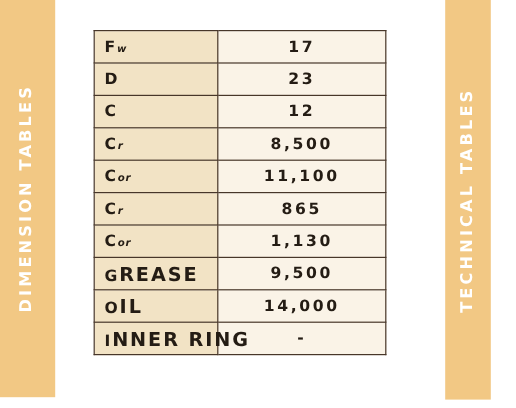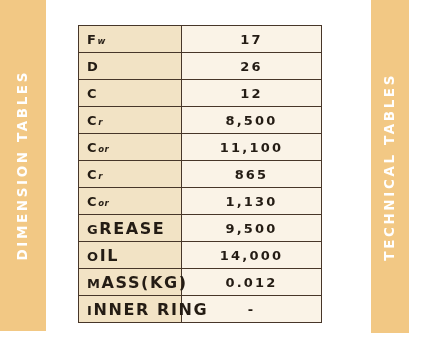--- a/index.html
+++ b/index.html
@@ -110,21 +110,21 @@
 </div>
 
 <table class="spec-table">
   <tbody>
       <tr>
         <td class="label-cell"><span class="lbl-big">F</span><span class="sub">w</span></td>
         <td class="value-cell">17</td>
       </tr>
       <tr>
         <td class="label-cell"><span class="lbl-big">D</span></td>
-        <td class="value-cell">26</td>
+        <td class="value-cell">23</td>
       </tr>
       <tr>
         <td class="label-cell"><span class="lbl-big">C</span></td>
         <td class="value-cell">12</td>
       </tr>
       <tr>
         <td class="label-cell"><span class="lbl-big">C</span><span class="sub">r</span></td>
         <td class="value-cell">8,500</td>
       </tr>
       <tr>
@@ -141,21 +141,17 @@
       </tr>
       <tr>
         <td class="label-cell"><span class="lbl-big">G</span><span class="lbl-small">REASE</span></td>
         <td class="value-cell">9,500</td>
       </tr>
       <tr>
         <td class="label-cell"><span class="lbl-big">O</span><span class="lbl-small">IL</span></td>
         <td class="value-cell">14,000</td>
       </tr>
       <tr>
-        <td class="label-cell"><span class="lbl-big">M</span><span class="lbl-small">ASS(KG)</span></td>
-        <td class="value-cell">0.012</td>
-      </tr>
-      <tr>
         <td class="label-cell"><span class="lbl-big">I</span><span class="lbl-small">NNER RING</span></td>
         <td class="value-cell">-</td>
       </tr>
     </tbody>
 </table>
 
 </body></html>

